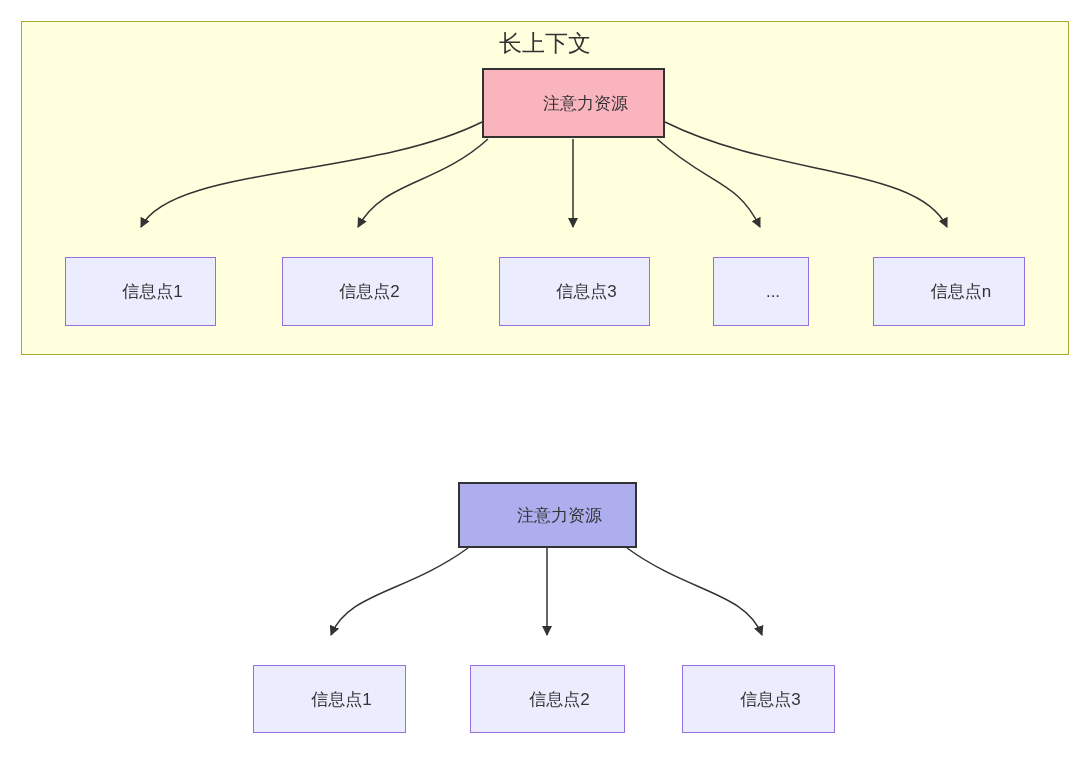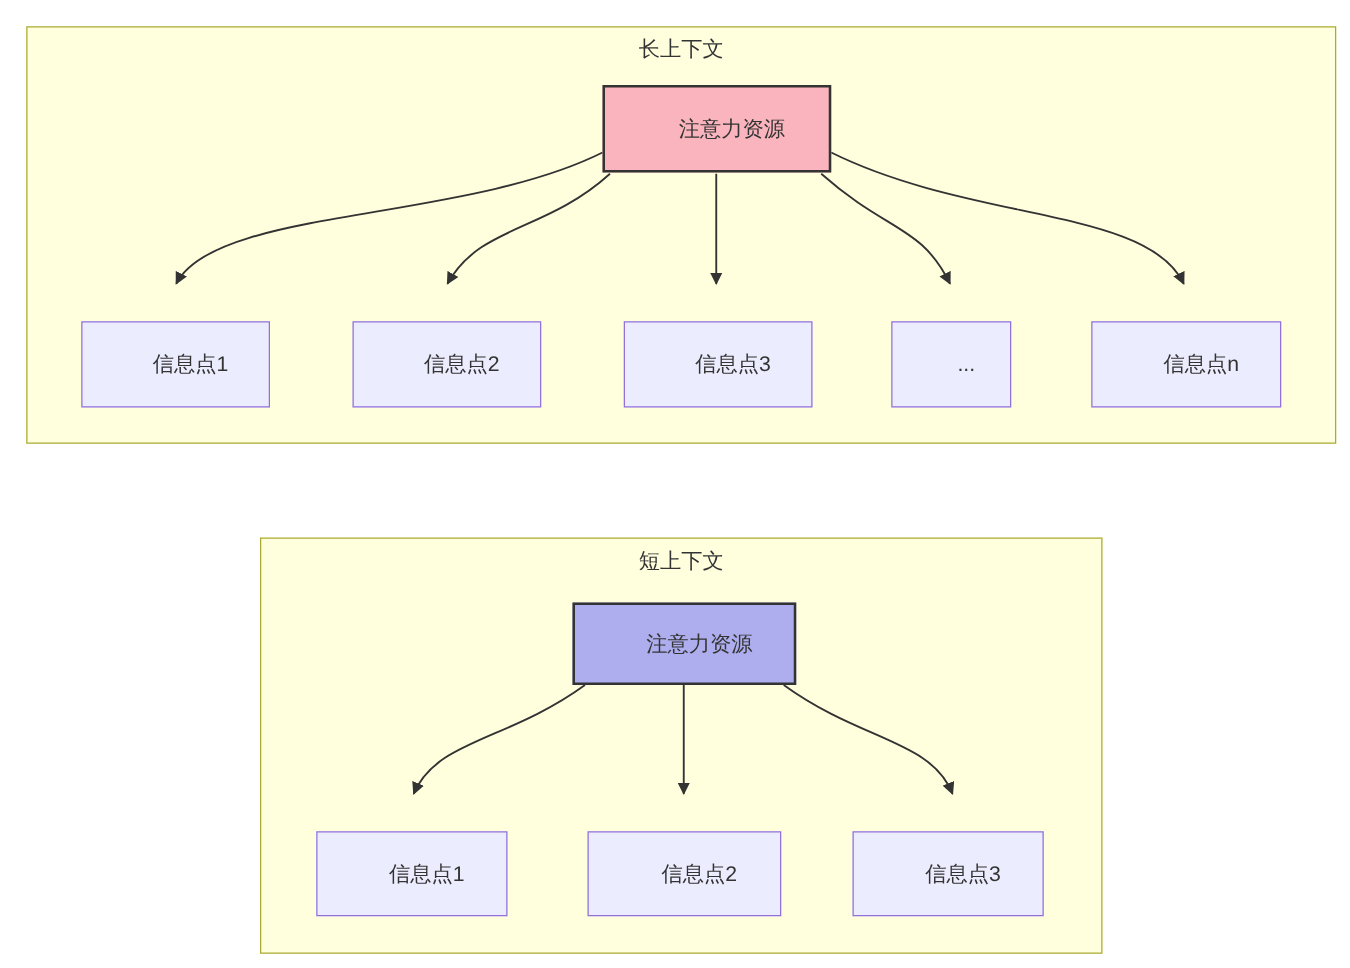--- a/index.html
+++ b/index.html
@@ -20,21 +20,21 @@
     background: var(--cluster-fill, #ffffde);
     border: 1px solid var(--cluster-border, #aaaa33);
     box-sizing: border-box;
   }
   .cluster-title {
     position: absolute;
     top: 6px;
     left: 0;
     width: 100%;
     text-align: center;
-    font-size: 17px;
+    font-size: 23px;
     color: var(--text, #333333);
     font-weight: 400;
   }
   .node {
     position: absolute;
     display: flex;
     align-items: center;
     justify-content: center;
     box-sizing: border-box;
     font-size: 17px;
@@ -70,23 +70,20 @@
 </style>
 </head>
 <body>
 
 <div class="canvas">
 
   <div class="cluster" style="left:21px; top:21px; width:1048px; height:334px;">
     <div class="cluster-title">长上下文</div>
   </div>
 
-  <div class="cluster" style="left:208px; top:430px; width:674px; height:333px;">
-    <div class="cluster-title">短上下文</div>
-  </div>
 
   <svg class="edges" viewBox="0 0 1080 774" xmlns="http://www.w3.org/2000/svg">
     <defs>
       <marker id="arrow" markerWidth="10" markerHeight="10" refX="9" refY="5" orient="auto" markerUnits="userSpaceOnUse">
         <path d="M0,0 L10,5 L0,10 z" fill="#333333"></path>
       </marker>
     </defs>
 
     <path class="edge-path" marker-end="url(#arrow)" d="M 482 122 C 370 178, 172 166, 141 227"></path>
     <path class="edge-path" marker-end="url(#arrow)" d="M 488 139 C 436 186, 384 180, 358 227"></path>

